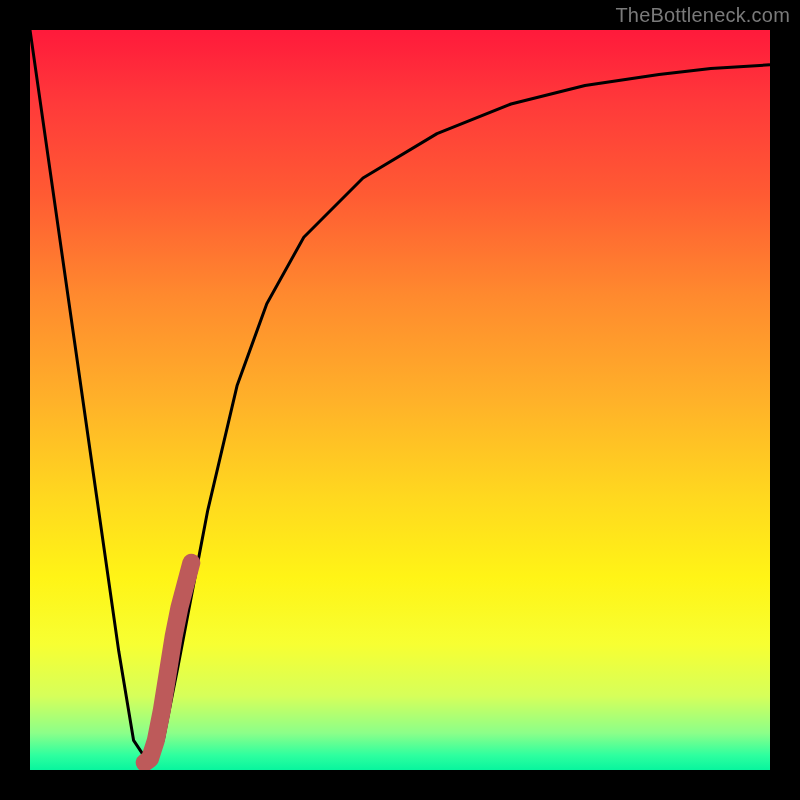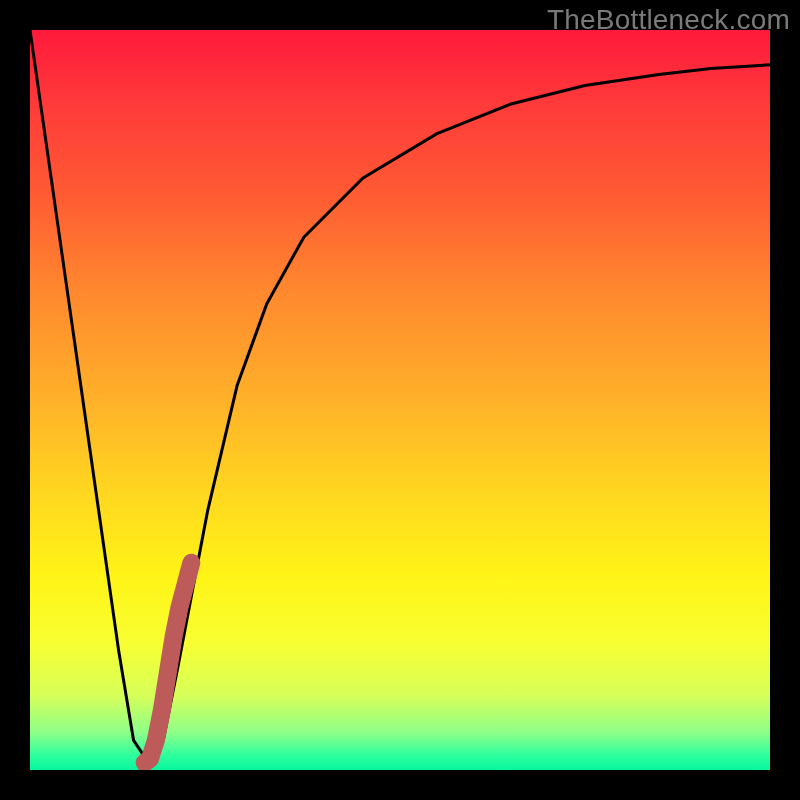--- a/index.html
+++ b/index.html
@@ -15,21 +15,21 @@
     position: relative;
     width: 800px;
     height: 800px;
     background: #000;
   }
   .attribution {
     position: absolute;
     top: 4px;
     right: 10px;
     color: #7a7a7a;
-    font-size: 28px;
+    font-size: 20px;
     font-weight: 400;
     z-index: 20;
     letter-spacing: 0.2px;
   }
   .plot-area {
     position: absolute;
     left: 30px;
     top: 30px;
     width: 740px;
     height: 740px;

